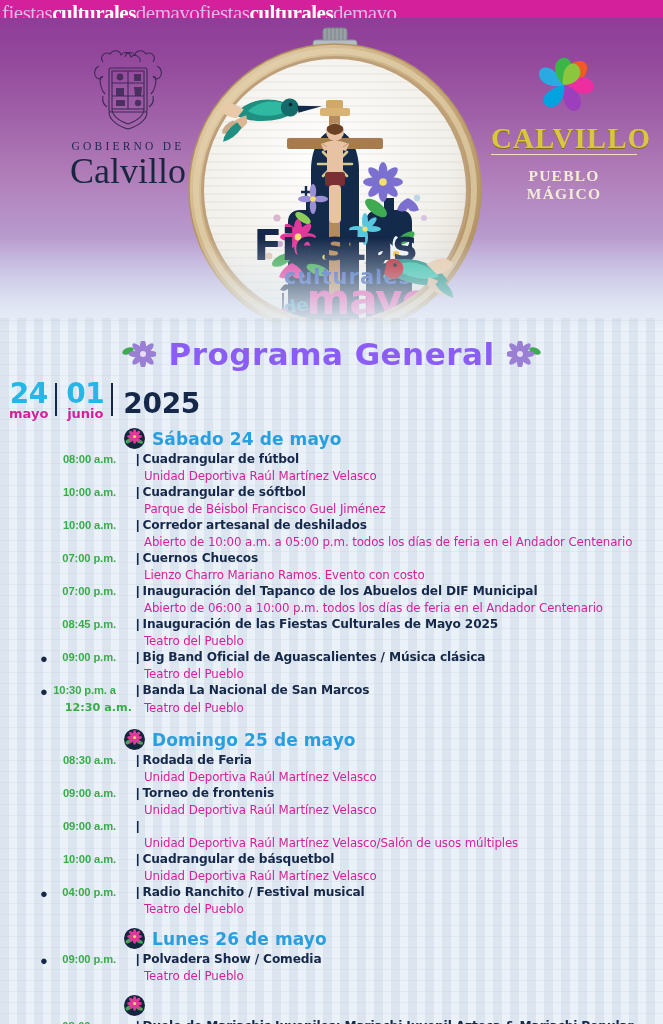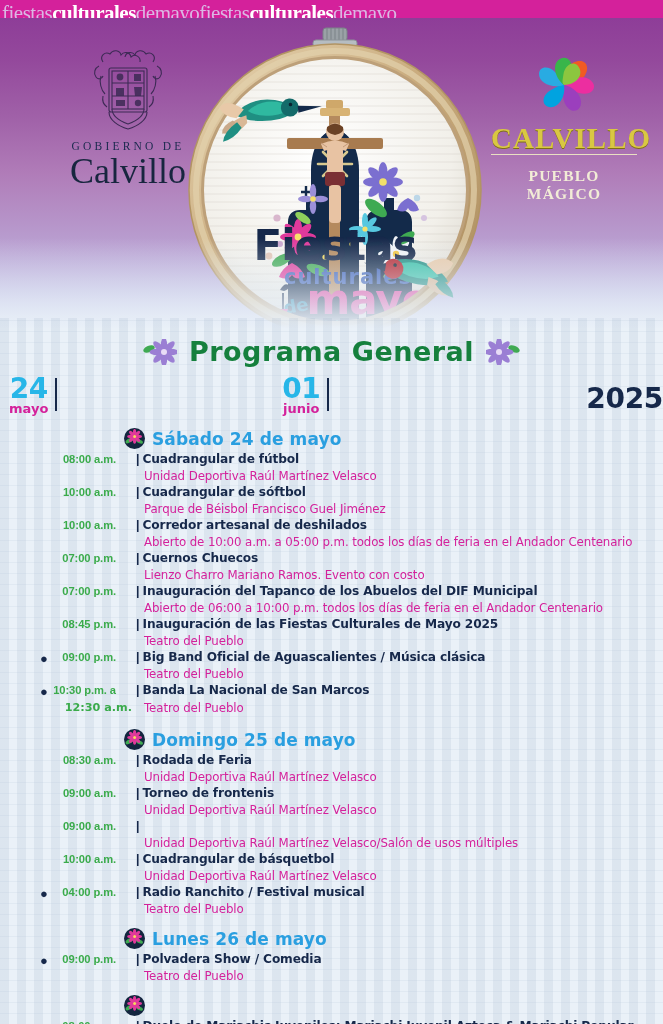--- a/index.html
+++ b/index.html
@@ -73,45 +73,45 @@
 
   
   .hoop-wrap { position:absolute; left:170px; top:4px; width:330px; height:330px; }
   .hoop-svg { display:block; }
 
   
   .title-block { position:absolute; top:336px; left:0; width:663px; text-align:center; }
   .title-row { display:flex; align-items:center; justify-content:center; gap:12px; }
   .prog-title {
     font-family:"DejaVu Sans", sans-serif; font-weight:bold;
-    font-size:27px; color:#15803d; letter-spacing:0.5px;
+    font-size:31px; color:#8b5cf6; letter-spacing:0.5px;
   }
   .flower-orn { width:34px; height:26px; display:block; }
   .flower-orn.flip { transform:scaleX(-1); }
 
   .date-row {
-    display:flex; align-items:flex-end; justify-content:space-between;
+    display:flex; align-items:flex-end; justify-content:flex-start;
     gap:0px; margin-top:8px;
   }
   .date-cell { padding:0 9px; position:relative; text-align:center; line-height:1; }
   .date-cell.div-r:after {
     content:""; position:absolute; right:0; top:3px; bottom:4px;
     width:2.5px; background:#16284a;
   }
   .date-num {
     font-family:"DejaVu Sans", sans-serif; font-weight:bold;
     font-size:28px; color:#27b6e8; display:block; letter-spacing:-0.5px;
   }
   .date-mon {
     font-family:"DejaVu Sans", sans-serif; font-weight:bold;
     font-size:13px; color:#d4219b; display:block; margin-top:-1px;
   }
   .date-year {
     font-family:"DejaVu Sans", sans-serif; font-weight:bold;
-    font-size:28px; color:#16284a; padding-left:10px; letter-spacing:-0.3px;margin-left:31px;
+    font-size:28px; color:#16284a; padding-left:10px; letter-spacing:-0.3px;
   }
 
   
   .schedule {
     position:absolute; top:428px; left:0; width:663px; height:596px;
     padding:0 14px 0 18px;
     margin-left:18px;
   }
   .day-head { display:flex; align-items:center; gap:7px; margin:0 0 2px 88px; }
   .day-badge { width:21px; height:21px; display:block; flex:none; }

